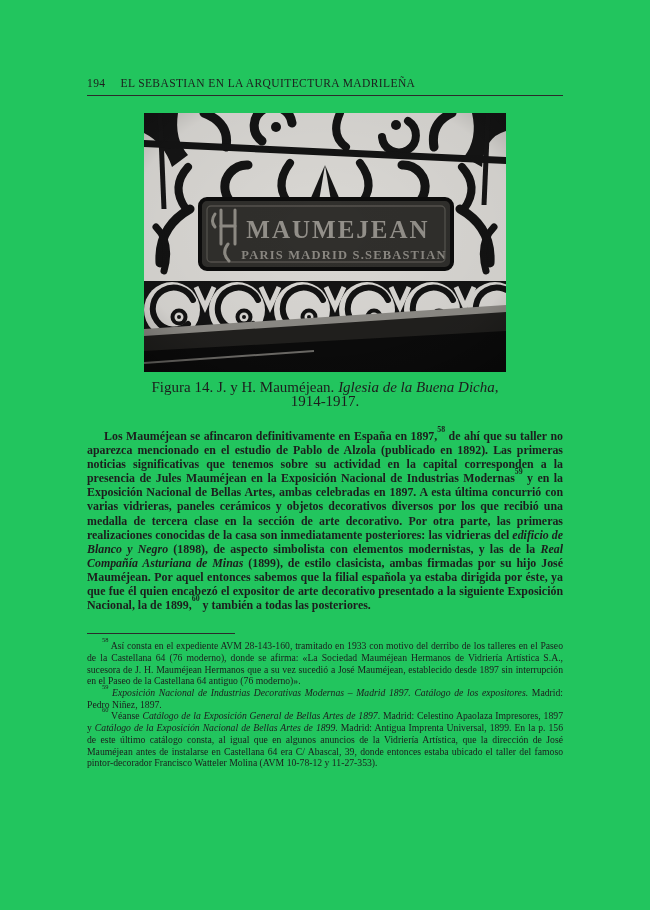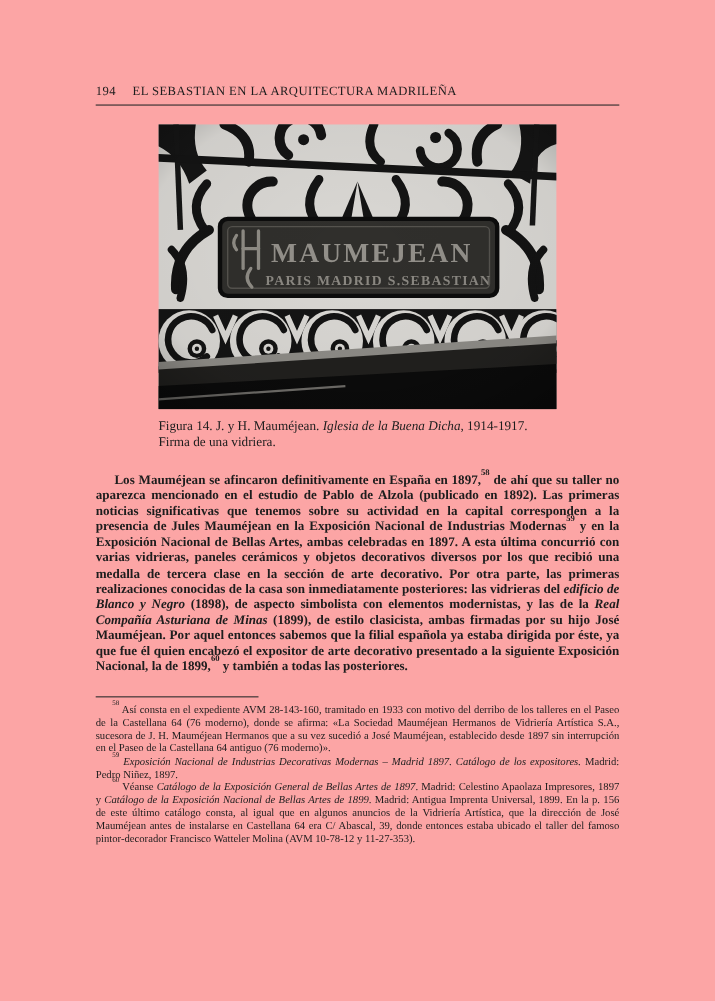--- a/index.html
+++ b/index.html
@@ -1,28 +1,28 @@
 <!DOCTYPE html>
 <html><head>
 <meta charset="utf-8">
 <style>
   html,body{margin:0;padding:0;}
   body{width:650px;height:910px;background:#ffffff;}
   .sheet{
-    position:relative;width:650px;height:910px;background:#fca5a5;
+    position:relative;width:650px;height:910px;background:#22c55e;
     font-family:"Liberation Serif", serif;color:#1d1d1d;overflow:hidden;
   }
   .inner{position:absolute;left:87px;top:0;width:476px;}
   .running-head{display:flex;align-items:baseline;gap:15px;margin-top:77px;
     font-size:11.5px;letter-spacing:0.4px;white-space:nowrap;}
   .head-rule{border-top:1.4px solid #2b2b2b;margin-top:6px;}
   figure{margin:17px auto 0;width:362px;}
   .photo{display:block;}
   .photo text{font-family:"Liberation Serif", serif;}
-  figcaption{margin-top:9px;font-size:12px;line-height:13.5px;text-align:left;}
+  figcaption{margin-top:9px;font-size:15px;line-height:13.5px;text-align:center;}
   main{margin-top:21px;font-size:11.9px;line-height:14.1px;text-align:justify;}
   main p{margin:0;text-indent:17px;font-weight:bold;}
   sup{font-size:0.66em;line-height:0;position:relative;top:-0.45em;}
   i{font-style:italic;}
   .fn-rule{width:148px;border-top:1px solid #2b2b2b;margin-top:21px;}
   .footnotes{margin-top:6px;font-size:9.7px;line-height:11.7px;text-align:justify;}
   .footnotes p{margin:0;text-indent:15px;}
 </style>
 </head>
 <body>
@@ -119,21 +119,20 @@
         <polygon points="0,220 362,196 362,259 0,259" fill="#21201e"></polygon>
         <polygon points="0,216 362,192 362,199 0,223" fill="#8e8c87"></polygon>
         <polygon points="0,238 362,218 362,259 0,259" fill="#0b0b0b"></polygon>
         <line x1="0" y1="250" x2="170" y2="238" stroke="#6e6c68" stroke-width="2"></line>
 
         <rect width="362" height="259" fill="url(#vig)"></rect>
       </svg>
 
       <figcaption>
         <div><span>Figura 14. J. y H. Mauméjean. </span><i>Iglesia de la Buena Dicha</i><span>, 1914-1917.</span></div>
-        <div>Firma de una vidriera.</div>
       </figcaption>
     </figure>
 
     <main>
       <p><span>Los Mauméjean se afincaron definitivamente en España en 1897,</span><sup>58</sup><span> de ahí que su taller no aparezca mencionado en el estudio de Pablo de Alzola (publicado en 1892). Las primeras noticias significativas que tenemos sobre su actividad en la capital corresponden a la presencia de Jules Mauméjean en la Exposición Nacional de Industrias Modernas</span><sup>59</sup><span> y en la Exposición Nacional de Bellas Artes, ambas celebradas en 1897. A esta última concurrió con varias vidrieras, paneles cerámicos y objetos decorativos diversos por los que recibió una medalla de tercera clase en la sección de arte decorativo. Por otra parte, las primeras realizaciones conocidas de la casa son inmediatamente posteriores: las vidrieras del </span><i>edificio de Blanco y Negro</i><span> (1898), de aspecto simbolista con elementos modernistas, y las de la </span><i>Real Compañía Asturiana de Minas</i><span> (1899), de estilo clasicista, ambas firmadas por su hijo José Mauméjean. Por aquel entonces sabemos que la filial española ya estaba dirigida por éste, ya que fue él quien encabezó el expositor de arte decorativo presentado a la siguiente Exposición Nacional, la de 1899,</span><sup>60</sup><span> y también a todas las posteriores.</span></p>
     </main>
 
     <div class="fn-rule"></div>
     <section class="footnotes">
       <p><sup>58</sup><span> Así consta en el expediente AVM 28-143-160, tramitado en 1933 con motivo del derribo de los talleres en el Paseo de la Castellana 64 (76 moderno), donde se afirma: «La Sociedad Mauméjean Hermanos de Vidriería Artística S.A., sucesora de J. H. Mauméjean Hermanos que a su vez sucedió a José Mauméjean, establecido desde 1897 sin interrupción en el Paseo de la Castellana 64 antiguo (76 moderno)».</span></p>

